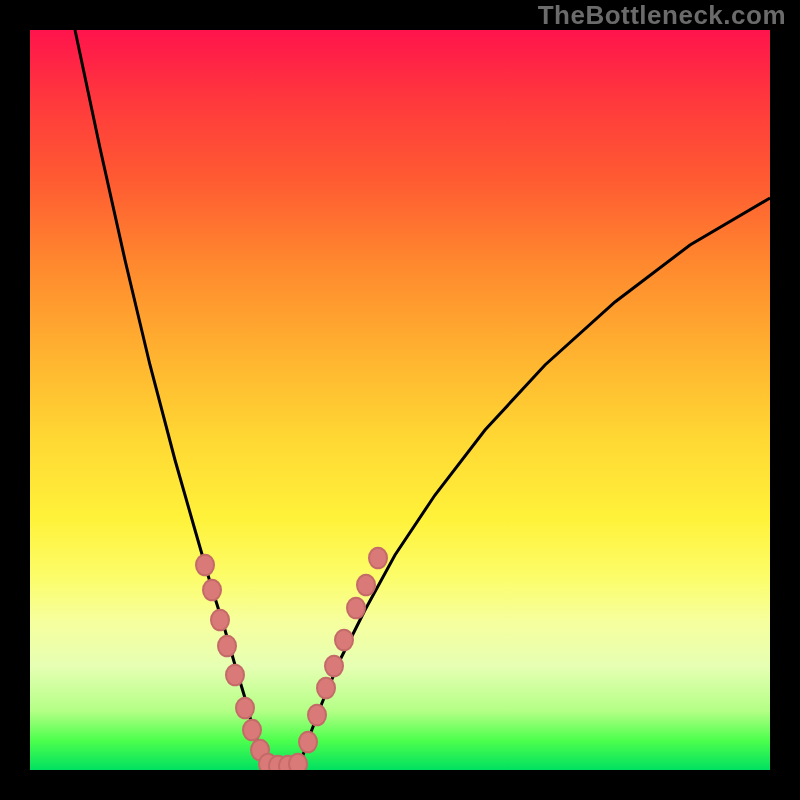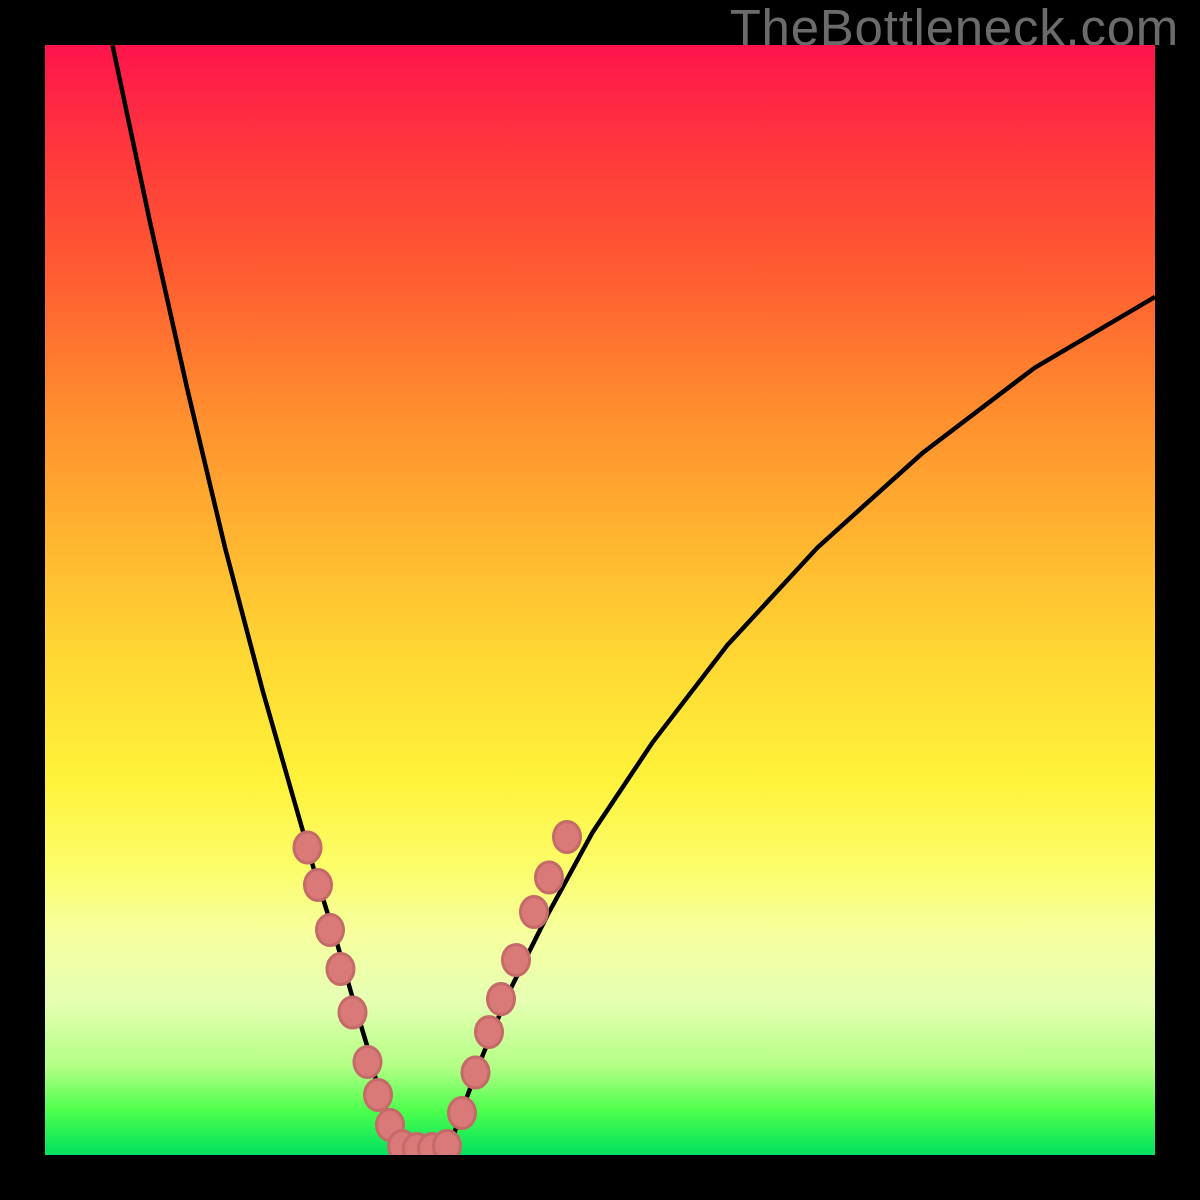--- a/index.html
+++ b/index.html
@@ -39,22 +39,22 @@
       #e6ffb3 86%,
       #b4ff86 92%,
       #4dff4d 96%,
       #00e060 100%
     );
   }
   .watermark {
     position: absolute;
     top: 0px;
     right: 14px;
-    font-size: 34px;
-    font-weight: 400;
+    font-size: 26px;
+    font-weight: 700;
     color: #6b6b6b;
     letter-spacing: 0.5px;
     user-select: none;
     margin-left: 20px;
   }
   svg.overlay {
     position: absolute;
     left: 0;
     top: 0;
     width: 740px;

